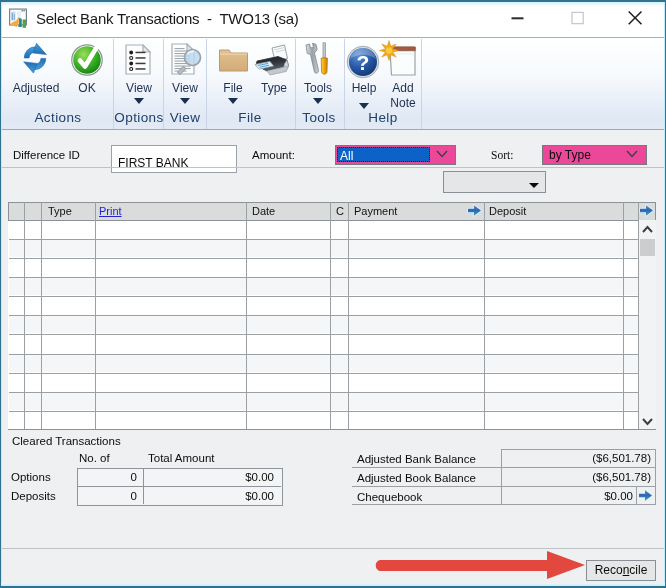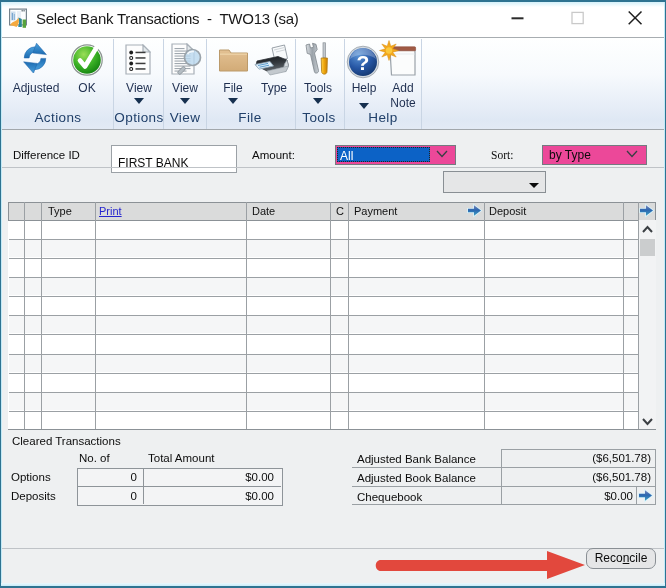--- a/index.html
+++ b/index.html
@@ -359,21 +359,21 @@
   <div class="abs" style="left:655px;top:449px;width:1px;height:56px;background:#9aa0a4;"></div>
   <div class="abs" style="left:636px;top:486px;width:1px;height:19px;background:#9aa0a4;"></div>
   <div class="abs lbl" style="left:501px;top:452px;width:150px;text-align:right;">($6,501.78)</div>
   <div class="abs lbl" style="left:501px;top:471px;width:150px;text-align:right;">($6,501.78)</div>
   <div class="abs lbl" style="left:501px;top:490px;width:132px;text-align:right;">$0.00</div>
   <svg class="abs" style="left:637px;top:488px" width="17" height="15" viewBox="0 0 17 15">
     <path d="M2,5.8 L8,5.8 L8,2.2 L15,7.5 L8,12.8 L8,9.2 L2,9.2 Z" fill="url(#ga1)" stroke="#d9f3fa" stroke-width="1.6" paint-order="stroke"></path>
   </svg>
 
   <div class="abs" style="left:2px;top:548px;width:662px;height:1px;background:#bfc3c7;"></div>
-  <div class="abs btn" style="left:586px;top:548px;width:68px;height:19px;line-height:19px;border-radius:7px;">Reco<span style="text-decoration:underline">n</span>cile</div>
+  <div class="abs btn" style="left:586px;top:560px;width:68px;height:19px;line-height:19px;">Reco<span style="text-decoration:underline">n</span>cile</div>
 
   <svg class="abs" style="left:370px;top:548px" width="216" height="34" viewBox="0 0 216 34">
     <path d="M11,12 L177,12 L177,3 L215,17 L177,31 L177,23 L11,23 C4,23 4,12 11,12 Z" fill="#e2483d"></path>
   </svg>
 
   <div class="abs" id="btop"></div>
   <div class="abs" id="bleft1"></div>
   <div class="abs" id="bleft2"></div>
   <div class="abs" id="bright1"></div>
   <div class="abs" id="bright2"></div>

